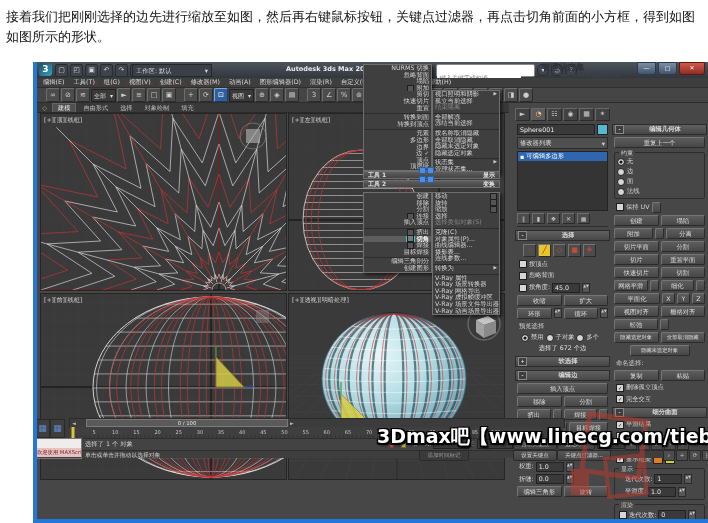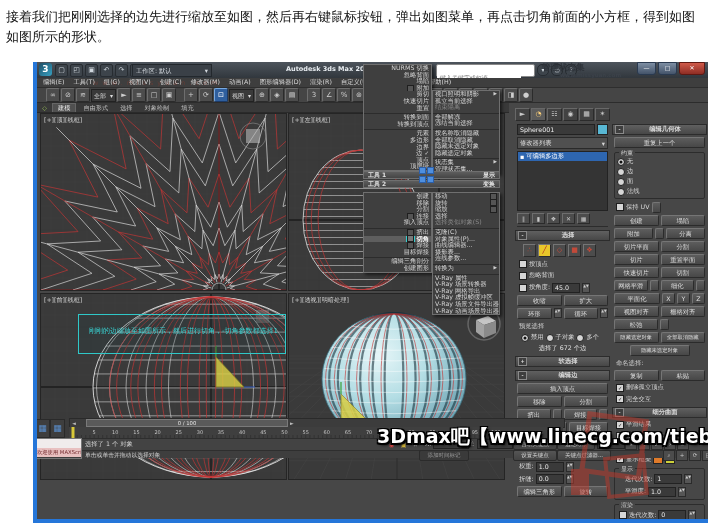--- a/index.html
+++ b/index.html
@@ -121,21 +121,21 @@
   
   .bigwm{position:absolute;left:344px;top:362px;z-index:68;font-size:19px;font-weight:bold;color:#fff;white-space:nowrap;letter-spacing:0px;
     text-shadow:-1.5px -1.5px 0 #000,1.5px -1.5px 0 #000,-1.5px 1.5px 0 #000,1.5px 1.5px 0 #000,2px 2px 3px #000;}
   .redlogo{position:absolute;left:532px;top:345px;width:100px;height:110px;z-index:55;opacity:.5;pointer-events:none;}
   .redlogo i{position:absolute;border:5px solid #c0392b;}
 </style>
 </head>
 <body>
 
 <div class="page">
-  <div class="tut">接着我们把刚刚选择的边先进行缩放至如图，然后再右键鼠标按钮，弹出如图菜单，再点击切角前面的小方框，得到如图如图所示的形状。</div>
+  <div class="tut">接着我们把刚刚选择的边先进行缩放至如图，然后再右键鼠标按钮，关键点过滤器，再点击切角前面的小方框，得到如图如图所示的形状。</div>
 
   <div class="win">
 
     <div class="titlebar">
       <div class="logo">3</div>
       <div class="qat">
 
       <span><i style="font-style:normal">▢</i></span>
           <span><i style="font-style:normal">◰</i></span>
           <span><i style="font-style:normal">▣</i></span>
@@ -437,21 +437,20 @@
           <ellipse cx="170" cy="93" rx="73.16" ry="90" fill="none" stroke="#c23535" stroke-width="0.7"></ellipse>
           <ellipse cx="170" cy="93" rx="80.24000000000001" ry="90" fill="none" stroke="#c23535" stroke-width="0.7"></ellipse>
           <ellipse cx="170" cy="93" rx="94.4" ry="90" fill="none" stroke="#c23535" stroke-width="0.7"></ellipse>
           <ellipse cx="170" cy="93" rx="101.48" ry="90" fill="none" stroke="#c23535" stroke-width="0.7"></ellipse>
           <path d="M175,63 L175,93 L203,93 Z" fill="#d9cf45" opacity="0.82" stroke="#8a842a" stroke-width="0.8"></path>
           <line x1="175" y1="63" x2="175" y2="52" stroke="#3aa03a" stroke-width="1.2"></line>
           <line x1="203" y1="93" x2="214" y2="93" stroke="#3a5ab0" stroke-width="1.2"></line>
           <rect x="215" y="16" width="13" height="13" fill="#9a9a9a" opacity="0.35"></rect>
         </svg>
       <div class="vplabel">[+][前][线框]</div>
-      <div class="anno">刚刚的边缩放至如图所示，然后进行切角，-切角参数都选择1</div>
     </div>
     <div class="vp" style="left:255px;top:231px;width:217px;height:187px">
       <svg id="svg-br" width="217" height="187">
           <defs>
             <radialGradient id="pg" cx="40%" cy="32%" r="75%">
               <stop offset="0%" stop-color="#e6f6f8"></stop>
               <stop offset="45%" stop-color="#b3dde4"></stop>
               <stop offset="100%" stop-color="#5f97a8"></stop>
             </radialGradient>
           </defs>

